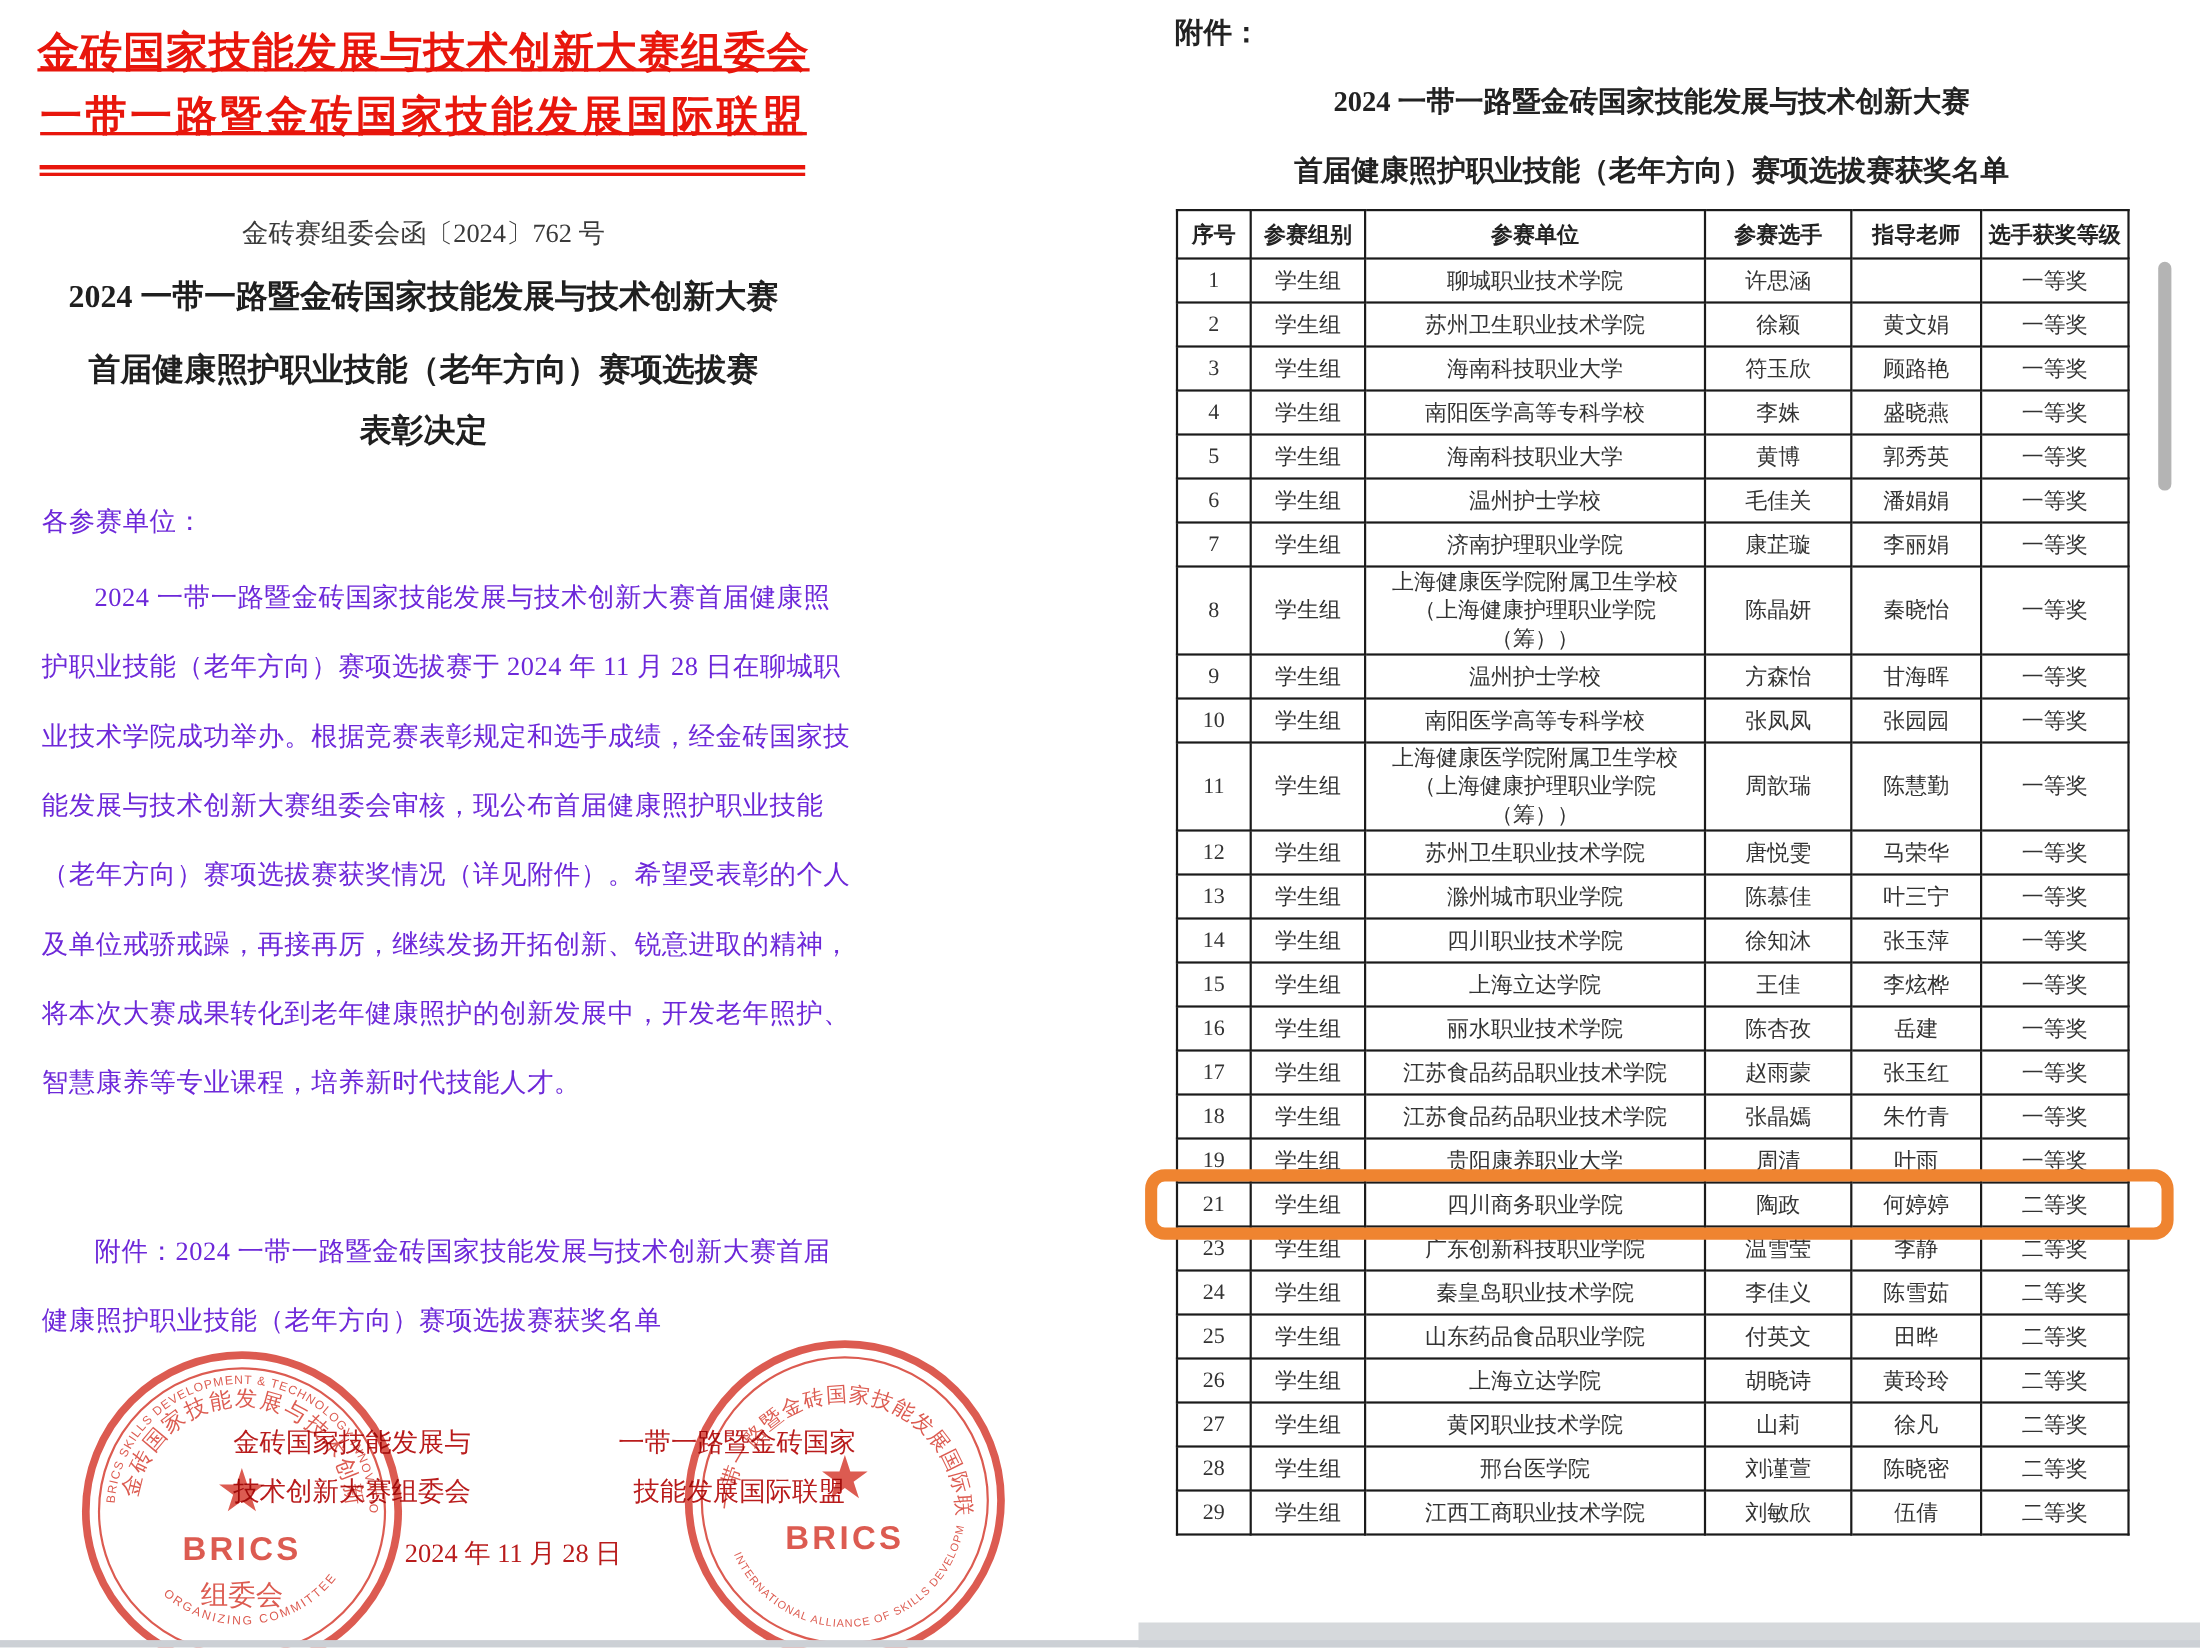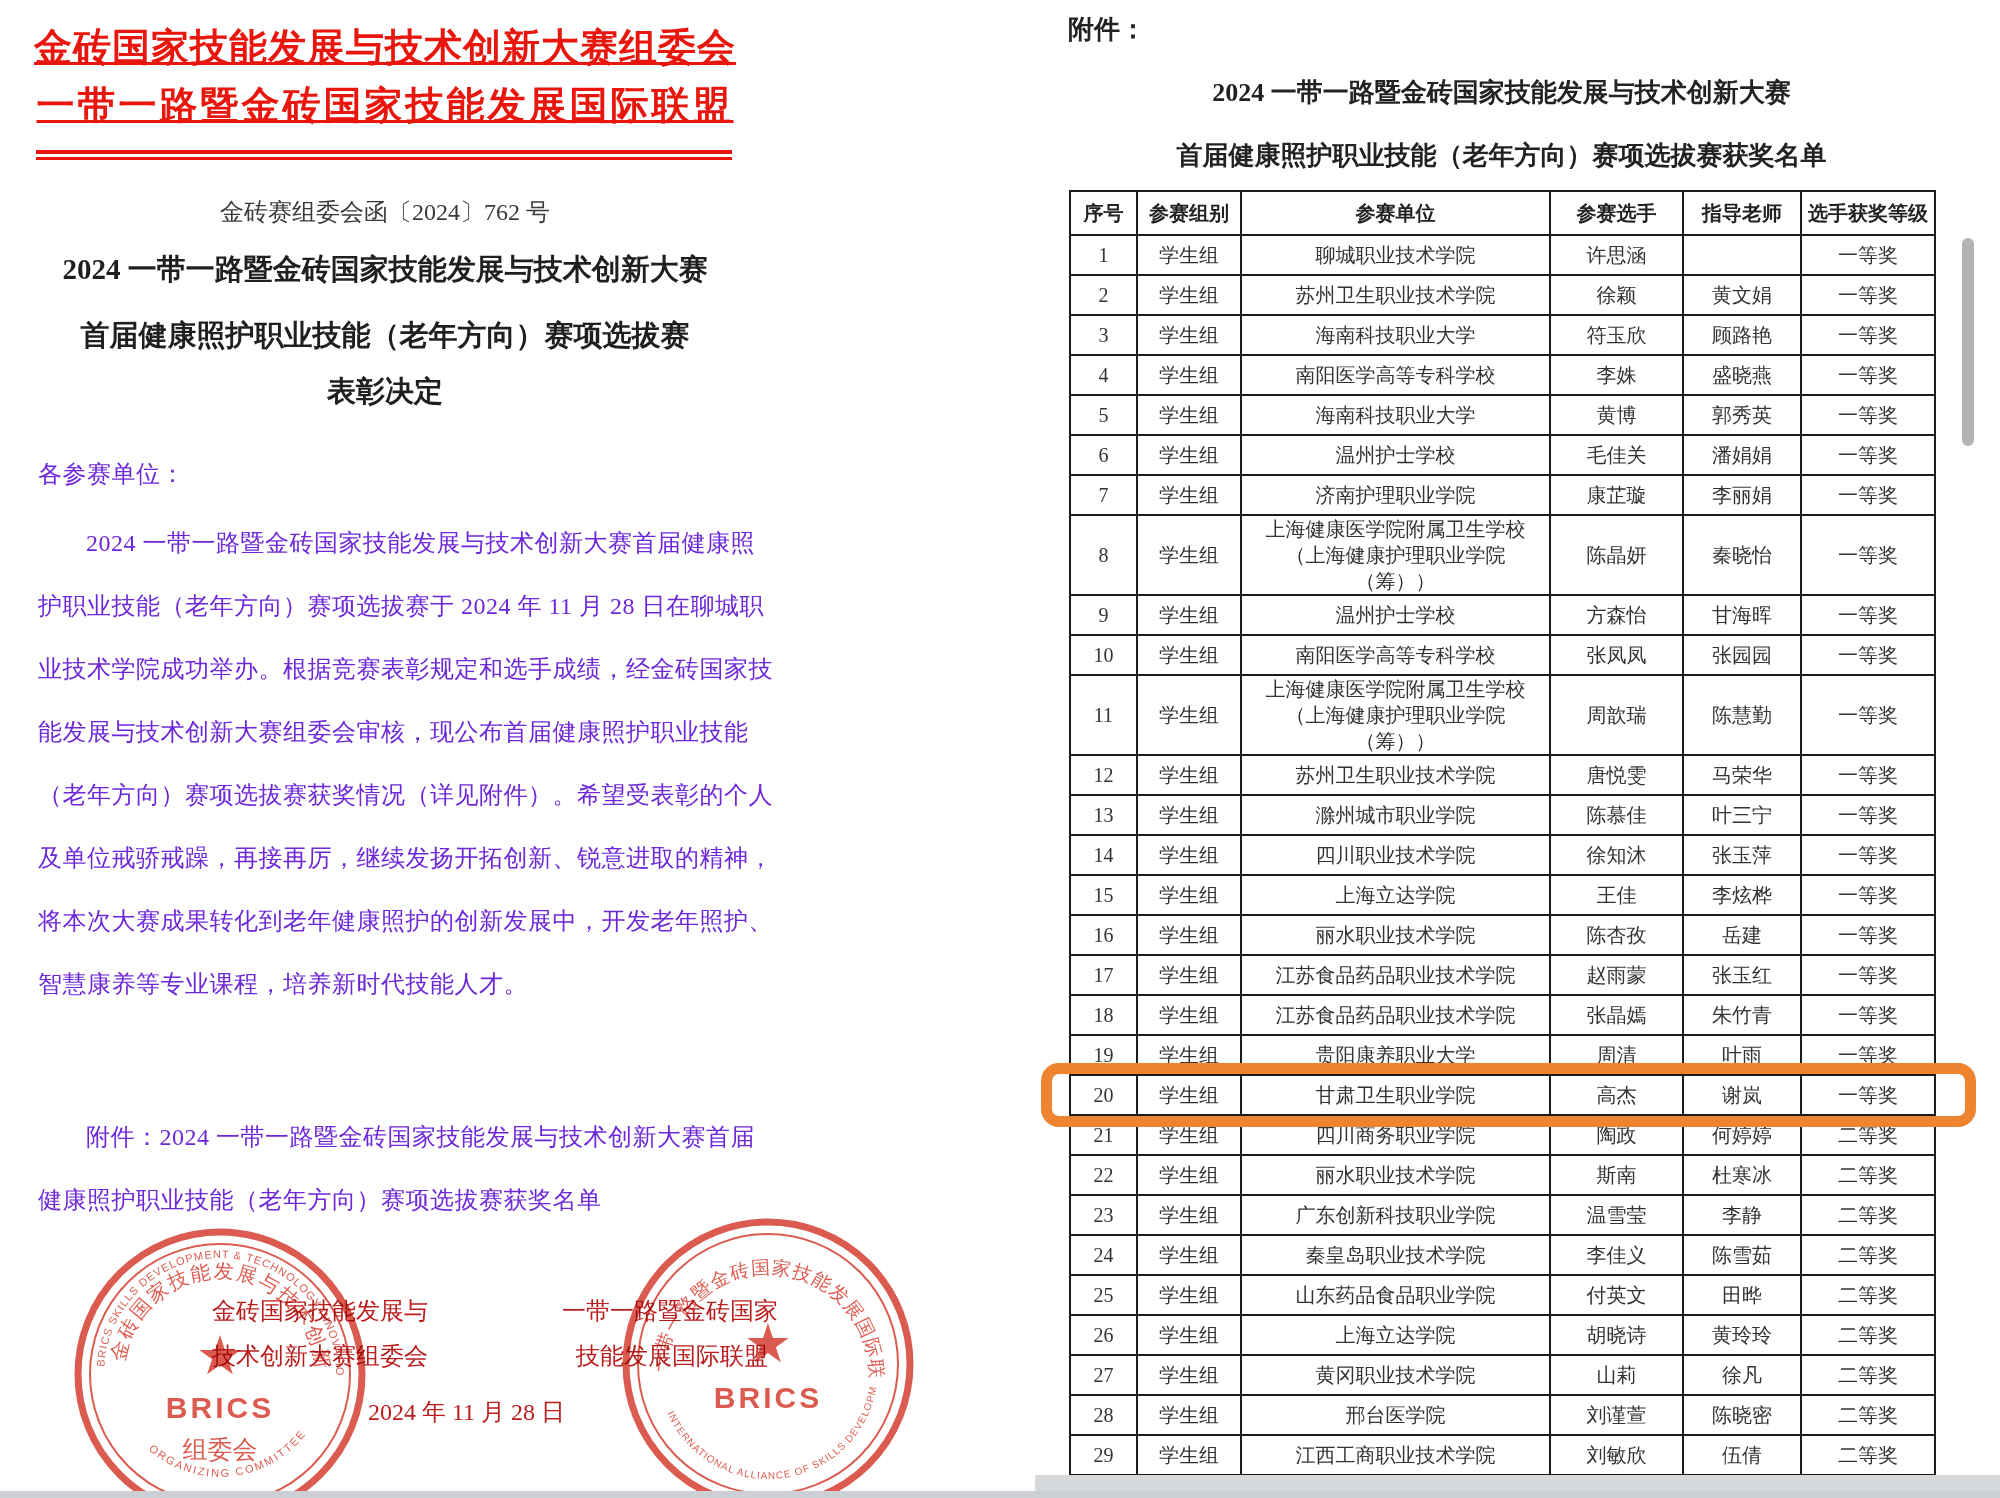--- a/index.html
+++ b/index.html
@@ -296,44 +296,28 @@
           </tr>
           <tr>
             <td>19</td>
             <td>学生组</td>
             <td>贵阳康养职业大学</td>
             <td>周清</td>
             <td>叶雨</td>
             <td>一等奖</td>
           </tr>
           <tr>
-            <td>20</td>
-            <td>学生组</td>
-            <td>甘肃卫生职业学院</td>
-            <td>高杰</td>
-            <td>谢岚</td>
-            <td>一等奖</td>
-          </tr>
-          <tr>
             <td>21</td>
             <td>学生组</td>
             <td>四川商务职业学院</td>
             <td>陶政</td>
             <td>何婷婷</td>
             <td>二等奖</td>
           </tr>
           <tr>
-            <td>22</td>
-            <td>学生组</td>
-            <td>丽水职业技术学院</td>
-            <td>斯南</td>
-            <td>杜寒冰</td>
-            <td>二等奖</td>
-          </tr>
-          <tr>
             <td>23</td>
             <td>学生组</td>
             <td>广东创新科技职业学院</td>
             <td>温雪莹</td>
             <td>李静</td>
             <td>二等奖</td>
           </tr>
           <tr>
             <td>24</td>
             <td>学生组</td>

